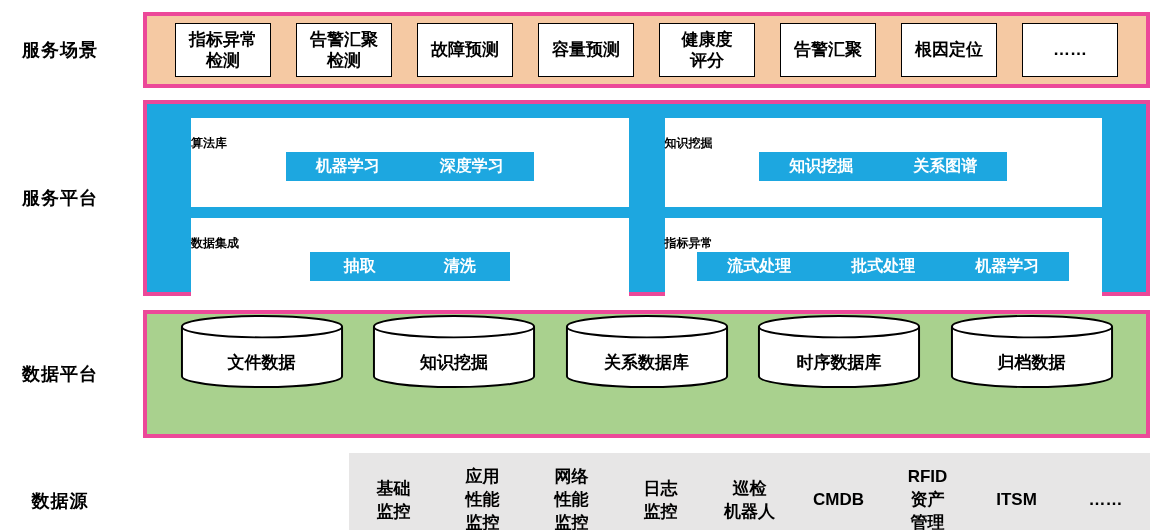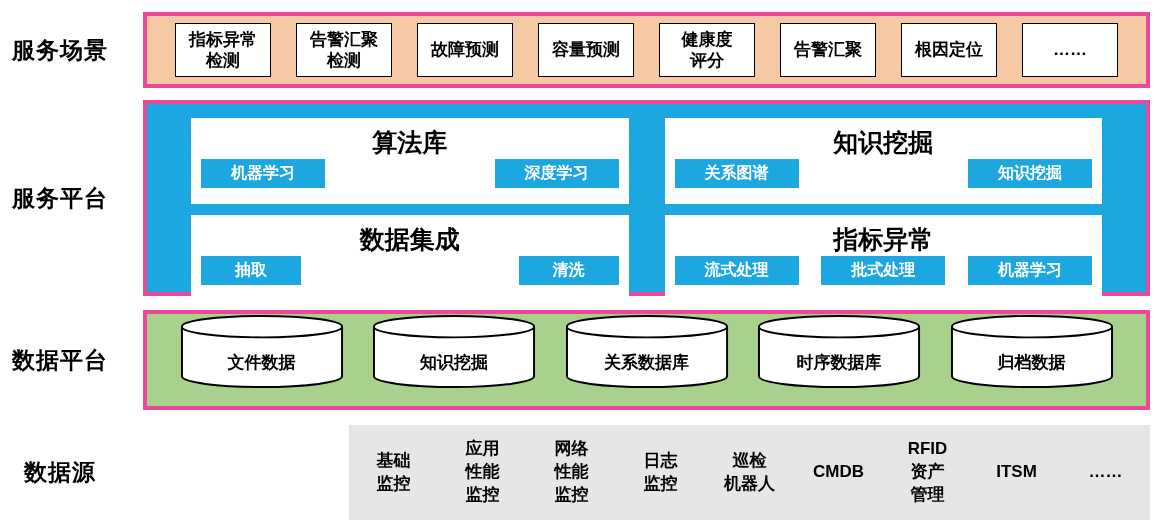--- a/index.html
+++ b/index.html
@@ -9,21 +9,21 @@
     font-weight: 700;
     color: #000;
     overflow: hidden;
   }
   .diagram { width: 1159px; height: 530px; position: relative; }
 
   .row { display: flex; align-items: stretch; }
   .row-label {
     width: 143px; box-sizing: border-box; padding-right: 23px;
     display: flex; align-items: center; justify-content: center;
-    font-size: 23px; letter-spacing: 1px;
+    font-size: 18px; letter-spacing: 1px;
   }
   .strip {
     flex: 1; margin-right: 9px; box-sizing: border-box;
     border: 4px solid #ec4899;
   }
 
   
   .row-scenarios { margin-top: 12px; height: 76px; }
   .strip-scenarios {
     background: var(--scenario_strip, #F5C9A3);
@@ -40,35 +40,35 @@
 
   
   .row-platform { margin-top: 12px; height: 196px; }
   .strip-platform {
     background: var(--platform_strip, #1DA7E0);
     display: grid; grid-template-columns: 1fr 1fr; grid-template-rows: 1fr 1fr;
     gap: 11px 36px; padding: 14px 44px;
   }
   .panel { background: #fff; display: flex; flex-direction: column; }
   .panel-title {
-    text-align: center; font-size: 25px; padding-top: 8px;
+    text-align: left; font-size: 12px; padding-top: 17px;
   }
   .panel-buttons {
-    flex: 1; display: flex; align-items: center; justify-content: space-between;
-    padding: 0 10px 16px 10px;
+    flex: 1; display: flex; align-items: center; justify-content: center;
+    padding: 0 10px 26px 10px;
   }
   .pill {
     background: var(--button, #1DA7E0); color: #fff;
     font-size: 16px; height: 29px; min-width: 40px;
     padding: 0 30px; display: flex; align-items: center; justify-content: center;
     white-space: nowrap;
   }
 
   
-  .row-dataplatform { margin-top: 14px; height: 100px; }
+  .row-dataplatform { margin-top: 14px; height: 128px; }
   .strip-dataplatform {
     background: var(--data_platform_strip, #A9D18E);
     display: flex; justify-content: space-evenly;
     padding: 0 6px;
   }
   .db { position: relative; width: 168px; height: 76px; }
   .db svg { position: absolute; inset: 0; width: 100%; height: 100%; }
   .db-label {
     position: absolute; left: 0; right: 0; top: 24px; bottom: 4px;
     display: flex; align-items: center; justify-content: center;
@@ -119,22 +119,22 @@
         <div class="panel-title">算法库</div>
         <div class="panel-buttons">
           <div class="pill">机器学习</div>
           <div class="pill">深度学习</div>
         </div>
       </div>
 
       <div class="panel">
         <div class="panel-title">知识挖掘</div>
         <div class="panel-buttons">
+          <div class="pill">知识挖掘</div>
           <div class="pill">关系图谱</div>
-          <div class="pill">知识挖掘</div>
         </div>
       </div>
 
       <div class="panel">
         <div class="panel-title">数据集成</div>
         <div class="panel-buttons">
           <div class="pill">抽取</div>
           <div class="pill">清洗</div>
         </div>
       </div>

